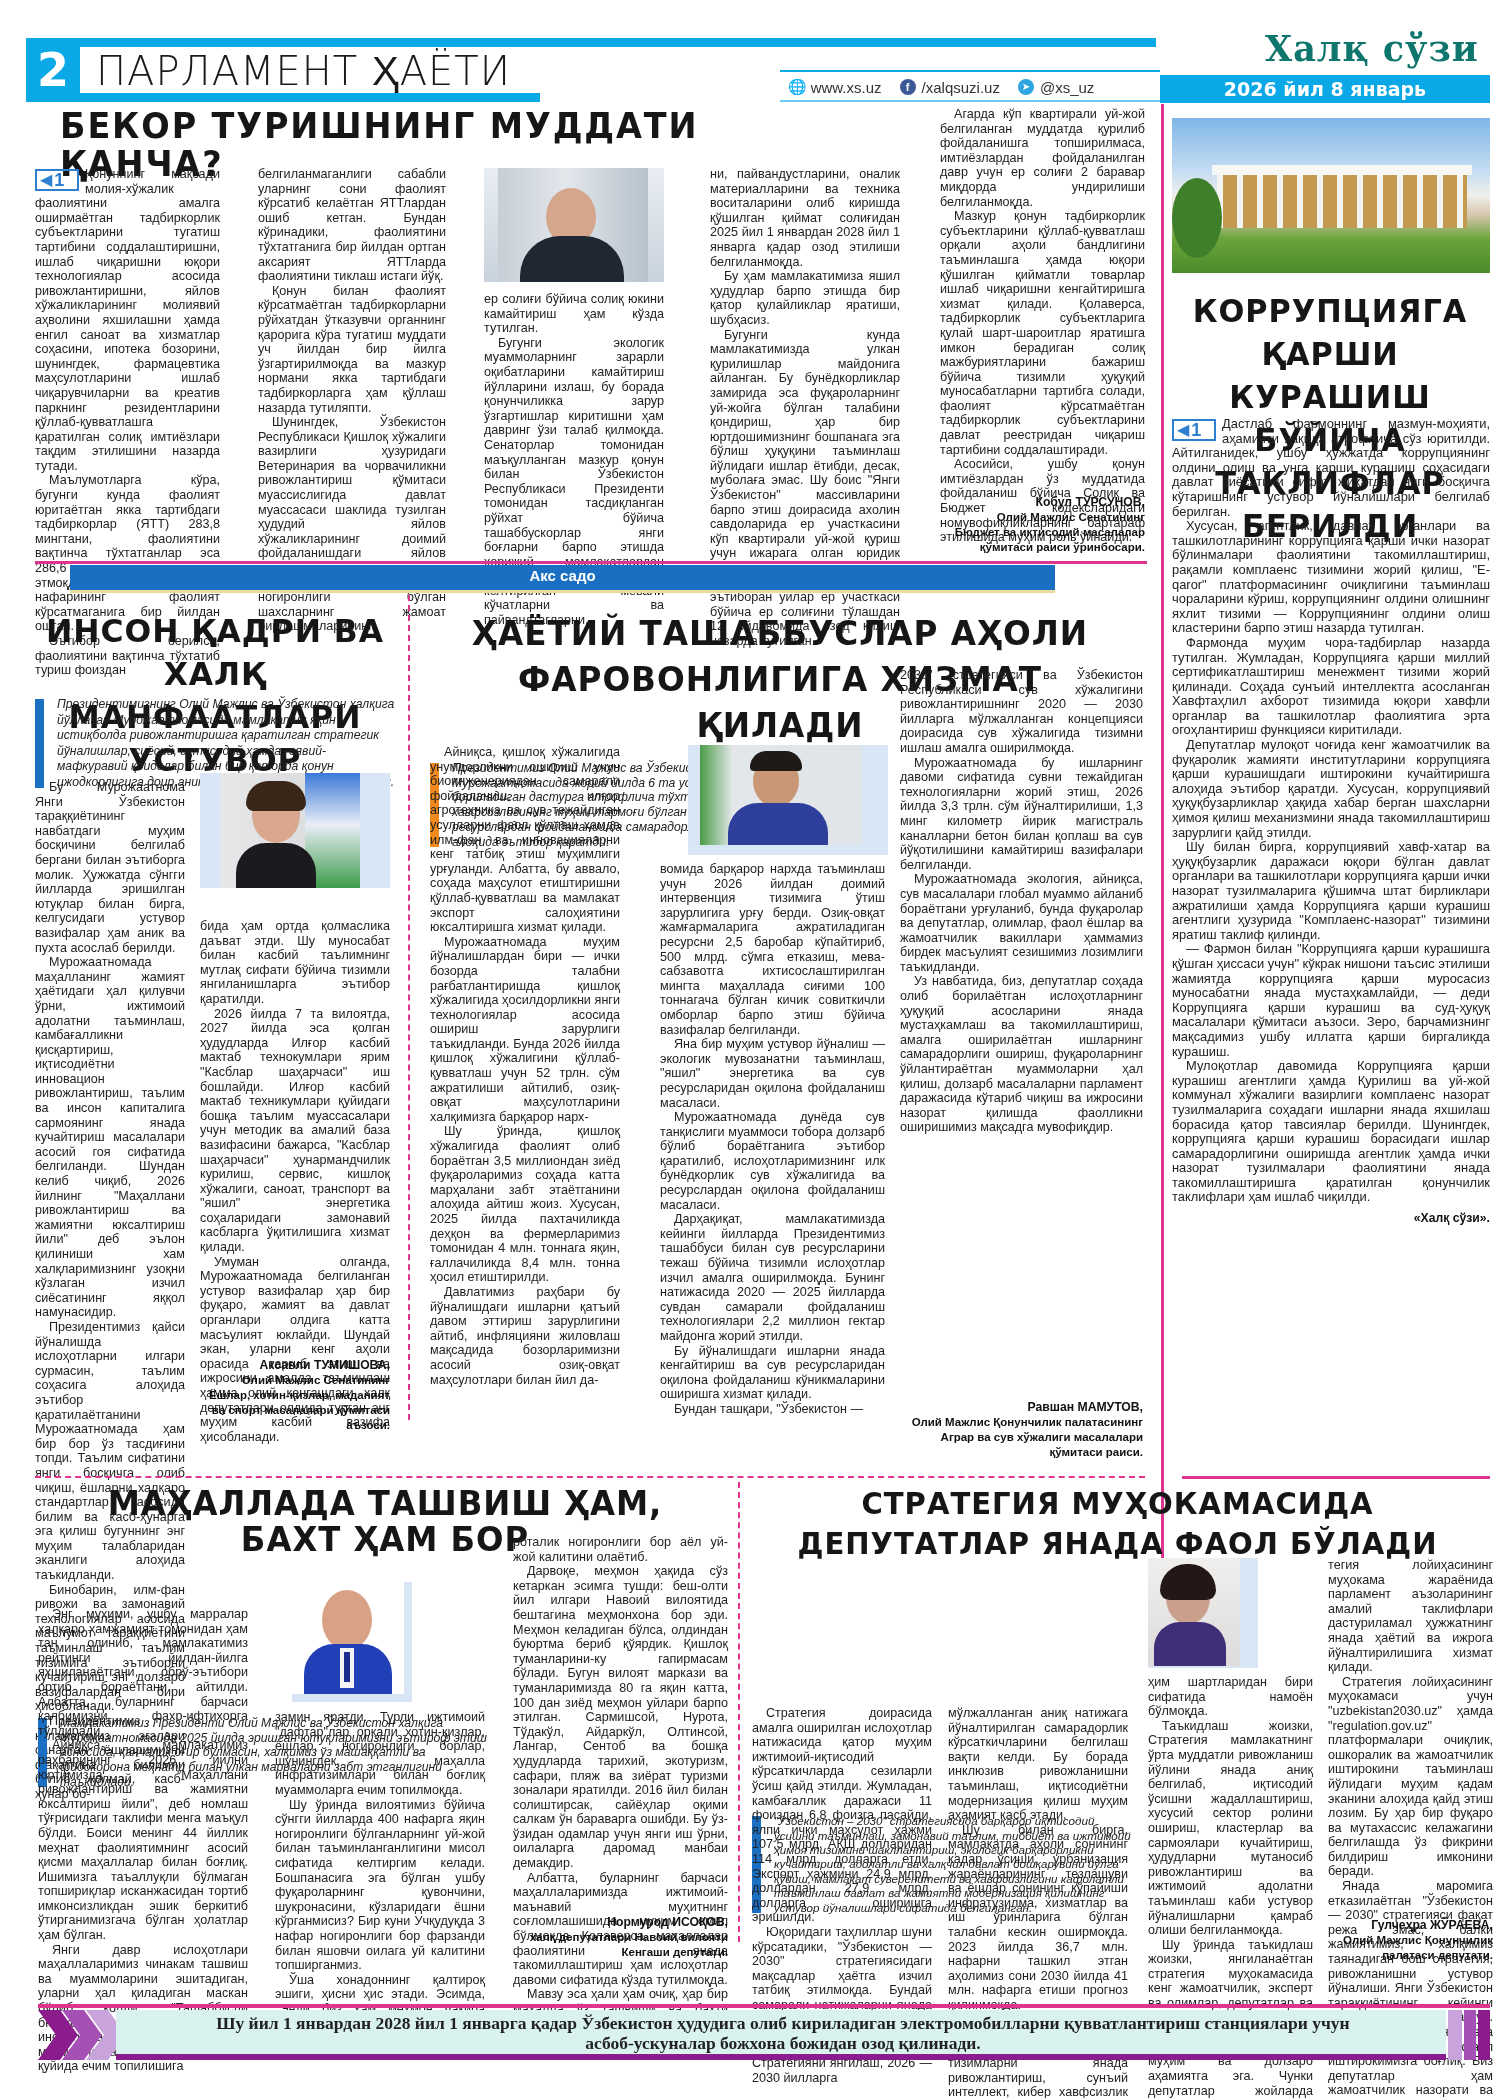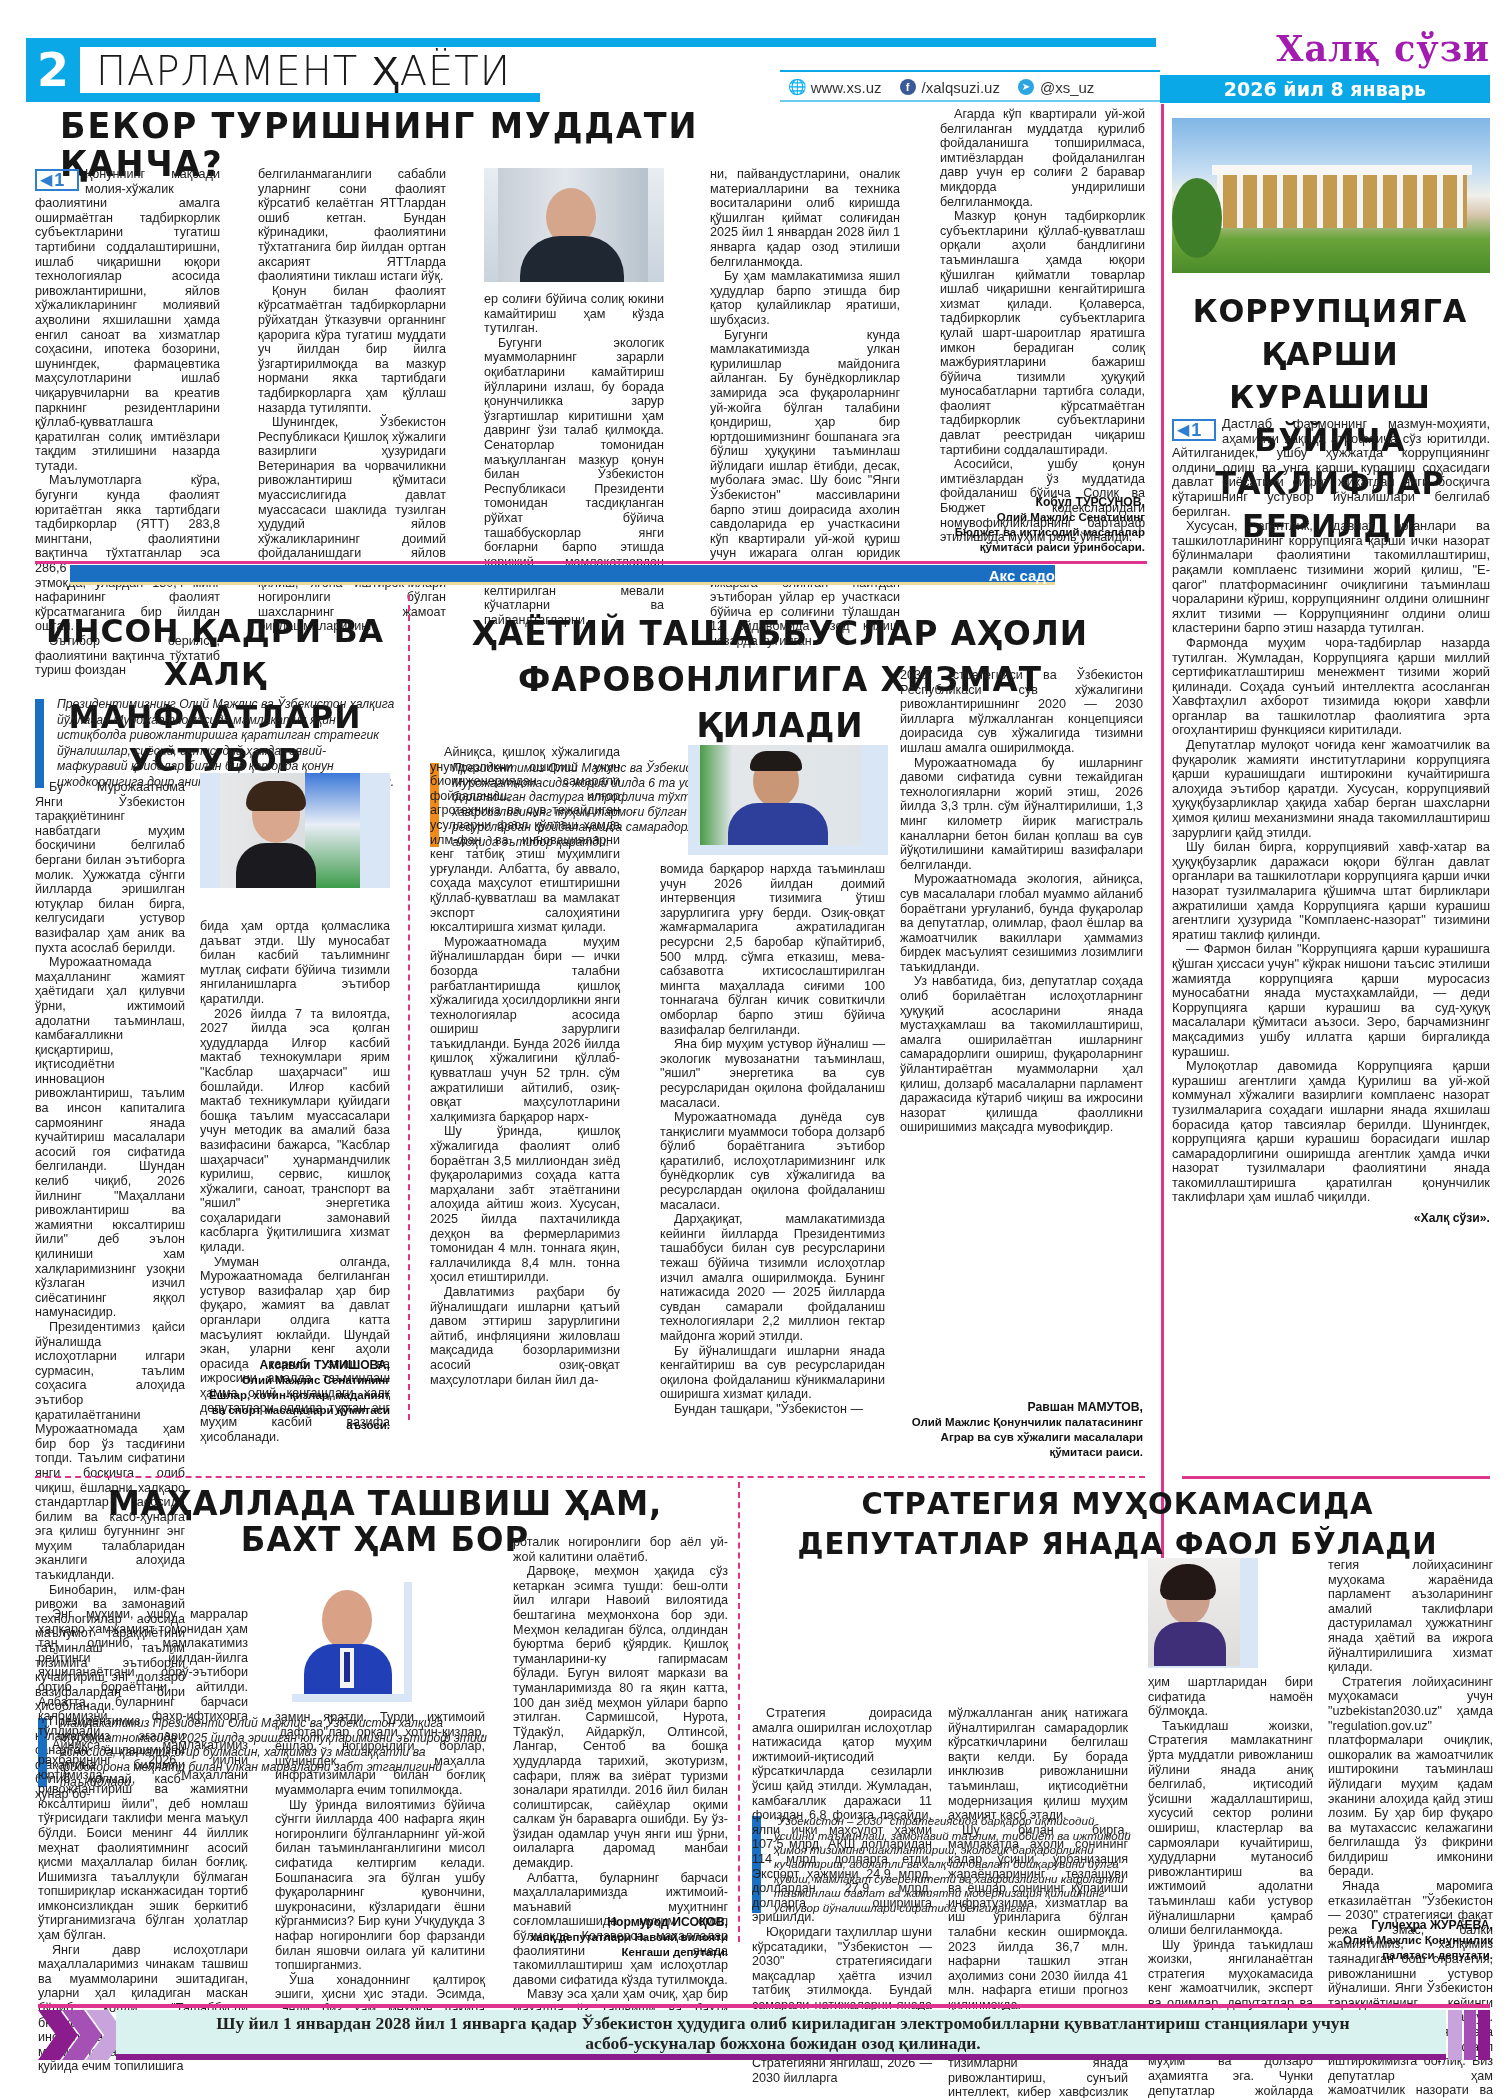--- a/index.html
+++ b/index.html
@@ -40,21 +40,21 @@
     <span style="display:inline-block;width:16px;height:16px;border-radius:50%;background:#3b5998;color:#fff;font-size:11px;font-weight:bold;text-align:center;line-height:16px;">f</span>
     <span>/xalqsuzi.uz</span>
   </span>
   <span style="display:flex;align-items:center;gap:6px;">
     <span style="display:inline-block;width:16px;height:16px;border-radius:50%;background:#2ca5e0;color:#fff;font-size:10px;text-align:center;line-height:16px;">➤</span>
     <span>@xs_uz</span>
   </span>
 </div>
 <div class="abs" style="left:780px;top:100px;width:380px;height:2px;background:#0aa8e6;opacity:.6;"></div>
 
-<div class="abs" style="left:1265px;top:28px;width:225px;text-align:right;font-family:'DejaVu Serif',serif;font-weight:bold;font-size:35px;color:#a21caf;letter-spacing:1px;">Халқ сўзи</div>
+<div class="abs" style="left:1265px;top:28px;width:225px;font-family:'DejaVu Serif',serif;font-weight:bold;font-size:35px;color:#0f766e;letter-spacing:1px;">Халқ сўзи</div>
 <div class="abs" style="left:1160px;top:75px;width:330px;height:28px;background:#0aa8e6;color:#fff;font-family:'DejaVu Sans',sans-serif;font-weight:bold;font-size:19px;line-height:28px;text-align:center;">
   <span>2026 йил 8 январь</span>
 </div>
 
 <div class="abs headline" style="left:60px;top:107px;width:720px;font-size:36px;text-align:left;letter-spacing:2px;transform:scaleX(.93);">БЕКОР ТУРИШНИНГ МУДДАТИ ҚАНЧА?</div>
 
 <div class="abs txt" style="left:35px;top:167px;width:185px;">
   <span class="arrowbox">
     <span style="color:#2f7fd0;font-size:16px;line-height:16px;">◀</span>
     <span style="color:#2f7fd0;font-weight:bold;font-size:18px;margin-left:2px;">1</span>
@@ -109,21 +109,21 @@
   <p>Хусусан, агентлик, давлат органлари ва ташкилотларининг коррупцияга қарши ички назорат бўлинмалари фаолиятини такомиллаштириш, рақамли комплаенс тизимини жорий қилиш, "E-qaror" платформасининг очиқлигини таъминлаш чораларини кўриш, коррупциянинг олдини олишнинг яхлит тизими — Коррупциянинг олдини олиш кластерини барпо этиш назарда тутилган.</p>
   <p>Фармонда муҳим чора-тадбирлар назарда тутилган. Жумладан, Коррупцияга қарши миллий сертификатлаштириш менежмент тизими жорий қилинади. Соҳада сунъий интеллектга асосланган Хавфтаҳлил ахборот тизимида юқори хавфли органлар ва ташкилотлар фаолиятига эрта огоҳлантириш функцияси киритилади.</p>
   <p>Депутатлар мулоқот чоғида кенг жамоатчилик ва фуқаролик жамияти институтларини коррупцияга қарши курашишдаги иштирокини кучайтиришга алоҳида эътибор қаратди. Хусусан, коррупциявий ҳуқуқбузарликлар ҳақида хабар берган шахсларни ҳимоя қилиш механизмини янада такомиллаштириш зарурлиги қайд этилди.</p>
   <p>Шу билан бирга, коррупциявий хавф-хатар ва ҳуқуқбузарлик даражаси юқори бўлган давлат органлари ва ташкилотлари коррупцияга қарши ички назорат тузилмаларига қўшимча штат бирликлари ажратилиши ҳамда Коррупцияга қарши курашиш агентлиги ҳузурида "Комплаенс-назорат" тизимини яратиш таклиф қилинди.</p>
   <p>— Фармон билан "Коррупцияга қарши курашишга қўшган ҳиссаси учун" кўкрак нишони таъсис этилиши жамиятда коррупцияга қарши муросасиз муносабатни янада мустаҳкамлайди, — деди Коррупцияга қарши курашиш ва суд-ҳуқуқ масалалари қўмитаси аъзоси. Зеро, барчамизнинг мақсадимиз ушбу иллатга қарши биргаликда курашиш.</p>
   <p>Мулоқотлар давомида Коррупцияга қарши курашиш агентлиги ҳамда Қурилиш ва уй-жой коммунал хўжалиги вазирлиги комплаенс назорат тузилмаларига соҳадаги ишларни янада яхшилаш борасида қатор тавсиялар берилди. Шунингдек, коррупцияга қарши курашиш борасидаги ишлар самарадорлигини оширишда агентлик ҳамда ички назорат тузилмалари фаолиятини янада такомиллаштиришга қаратилган қонунчилик таклифлари ҳам ишлаб чиқилди.</p>
   <div class="sig" style="margin-top:6px;">«Халқ сўзи».</div>
 </div>
 <div class="abs" style="left:1182px;top:1476px;width:308px;height:3px;background:#e0358f;"></div>
 
-<div class="abs" style="left:70px;top:565px;width:985px;height:20px;background:#1a6fc2;border-bottom:3px solid #e9dc9a;color:#fff;text-align:right;font-weight:bold;font-size:15px;line-height:22px;">
+<div class="abs" style="left:70px;top:565px;width:985px;height:28px;background:#1a6fc2;border-bottom:3px solid #e9dc9a;color:#fff;text-align:center;font-weight:bold;font-size:15px;line-height:22px;">
   <span>Акс садо</span>
 </div>
 
 <div class="abs vdash" style="left:408px;top:595px;height:825px;"></div>
 <div class="abs headline" style="left:30px;top:610px;width:370px;font-size:32px;line-height:43px;transform:scaleX(.98);transform-origin:center top;">ИНСОН ҚАДРИ ВА ХАЛҚ МАНФААТЛАРИ УСТУВОР</div>
 <div class="abs lead blue" style="left:35px;top:697px;width:360px;font-size:12.2px;line-height:15.5px;">Президентимизнинг Олий Мажлис ва Ўзбекистон халқига йўллаган Мурожаатномасида мамлакатни яқин истиқболда ривожлантиришга қаратилган стратегик йўналишлар, сиёсий, иқтисодий ҳамда ғоявий-мафкуравий қоидалар билан бир қаторда қонун ижодкорлигига доир аниқ таклифлар ҳам илгари сурилди.</div>
 <div class="abs txt" style="left:35px;top:780px;width:150px;">
   <p>Бу Мурожаатнома Янги Ўзбекистон тараққиётининг навбатдаги муҳим босқичини белгилаб бергани билан эътиборга молик. Ҳужжатда сўнгги йилларда эришилган ютуқлар билан бирга, келгусидаги устувор вазифалар ҳам аник ва пухта асослаб берилди.</p>
   <p>Мурожаатномада маҳалланинг жамият ҳаётидаги ҳал қилувчи ўрни, ижтимоий адолатни таъминлаш, камбағалликни қисқартириш, иқтисодиётни инновацион ривожлантириш, таълим ва инсон капиталига сармоянинг янада кучайтириш масалалари асосий гоя сифатида белгиланди. Шундан келиб чиқиб, 2026 йилнинг "Маҳаллани ривожлантириш ва жамиятни юксалтириш йили" деб эълон қилиниши хам халқларимизнинг узоқни кўзлаган изчил сиёсатининг яққол намунасидир.</p>
   <p>Президентимиз қайси йўналишда ислоҳотларни илгари сурмасин, таълим соҳасига алоҳида эътибор қаратилаётганини Мурожаатномада ҳам бир бор ўз тасдиғини топди. Таълим сифатини янги босқичга олиб чиқиш, ёшларни халқаро стандартлар асосида билим ва касб-ҳунарга эга қилиш бугуннинг энг муҳим талабларидан эканлиги алоҳида таъкидланди.</p>

